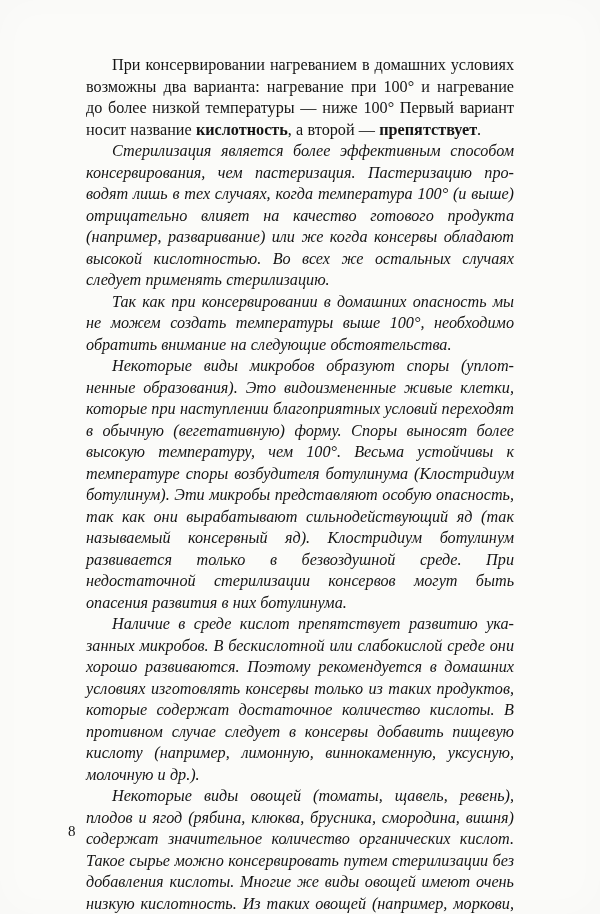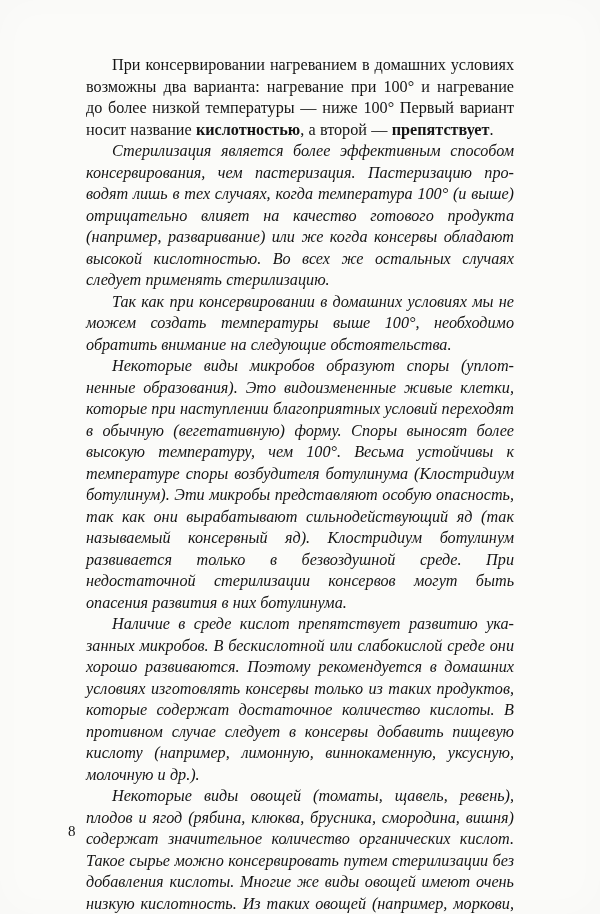--- a/index.html
+++ b/index.html
@@ -59,21 +59,21 @@
     inset: 0;
     pointer-events: none;
     box-shadow: inset 0 0 40px rgba(0,0,0,0.015);
   }
 </style>
 </head>
 <body>
 
 <div class="page">
   <div class="text-column">
-    <p class="para" id="p1"><span>При консервировании нагреванием в домашних усло­виях возможны два варианта: нагревание при 100° и на­гревание до более низкой температуры — ниже 100° Первый вариант носит название </span><span class="b">кислотностью</span><span>, а вто­рой — </span><span class="b">препятствует</span><span>.</span></p>
+    <p class="para" id="p1"><span>При консервировании нагреванием в домашних усло­виях возможны два варианта: нагревание при 100° и на­гревание до более низкой температуры — ниже 100° Первый вариант носит название </span><span class="b">кислотность</span><span>, а вто­рой — </span><span class="b">препятствует</span><span>.</span></p>
     <p class="para" id="p2"><span>Стерилизация является более эффективным способом консервирования, чем пастеризация. Пастеризацию про­водят лишь в тех случаях, когда температура 100° (и выше) отрицательно влияет на качество готового про­дукта (например, разваривание) или же когда консервы обладают высокой кислотностью. Во всех же осталь­ных случаях следует применять стерилизацию.</span></p>
-    <p class="para" id="p3"><span>Так как при консервировании в домашних условиях мы не можем создать температуры выше 100°, необ­ходимо обратить внимание на следующие обстоятель­ства.</span></p>
+    <p class="para" id="p3"><span>Так как при консервировании в домашних опасность мы не можем создать температуры выше 100°, необ­ходимо обратить внимание на следующие обстоятель­ства.</span></p>
     <p class="para" id="p4"><span>Некоторые виды микробов образуют споры (уплот­ненные образования). Это видоизмененные живые клетки, которые при наступлении благоприятных условий пере­ходят в обычную (вегетативную) форму. Споры выносят более высокую температуру, чем 100°. Весьма устойчивы к температуре споры возбудителя ботулинума (Клостри­диум ботулинум). Эти микробы представляют особую опасность, так как они вырабатывают сильнодействую­щий яд (так называемый консервный яд). Клостридиум ботулинум развивается только в безвоздушной среде. При недостаточной стерилизации консервов могут быть опасения развития в них ботулинума.</span></p>
     <p class="para" id="p5"><span>Наличие в среде кислот препятствует развитию ука­занных микробов. В бескислотной или слабокислой среде они хорошо развиваются. Поэтому рекомендуется в до­машних условиях изготовлять консервы только из таких продуктов, которые содержат достаточное количество кислоты. В противном случае следует в консервы доба­вить пищевую кислоту (например, лимонную, виннока­менную, уксусную, молочную и др.).</span></p>
     <p class="para" id="p6"><span>Некоторые виды овощей (томаты, щавель, ревень), плодов и ягод (рябина, клюква, брусника, смородина, вишня) содержат значительное количество органических кислот. Такое сырье можно консервировать путем стери­лизации без добавления кислоты. Многие же виды овощей имеют очень низкую кислотность. Из таких ово­щей (например, моркови, зеленого горошка и др.) нельзя</span></p>
   </div>
   <div class="page-number">8</div>
 </div>
 
 </body></html>

